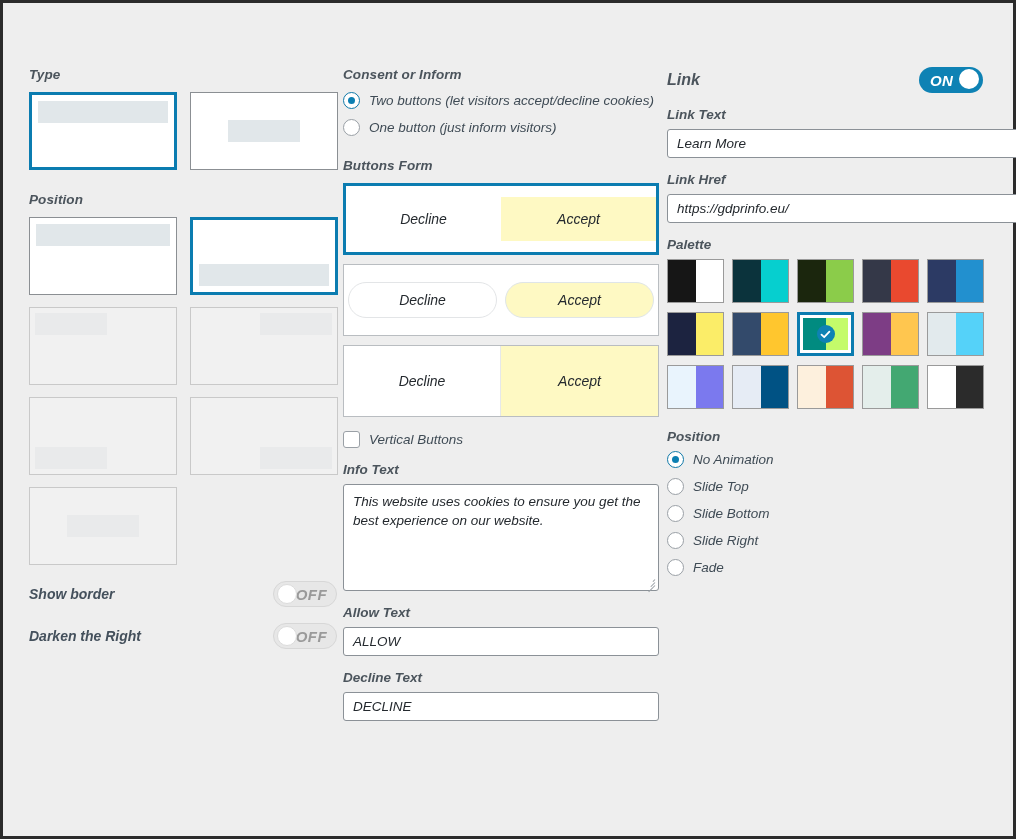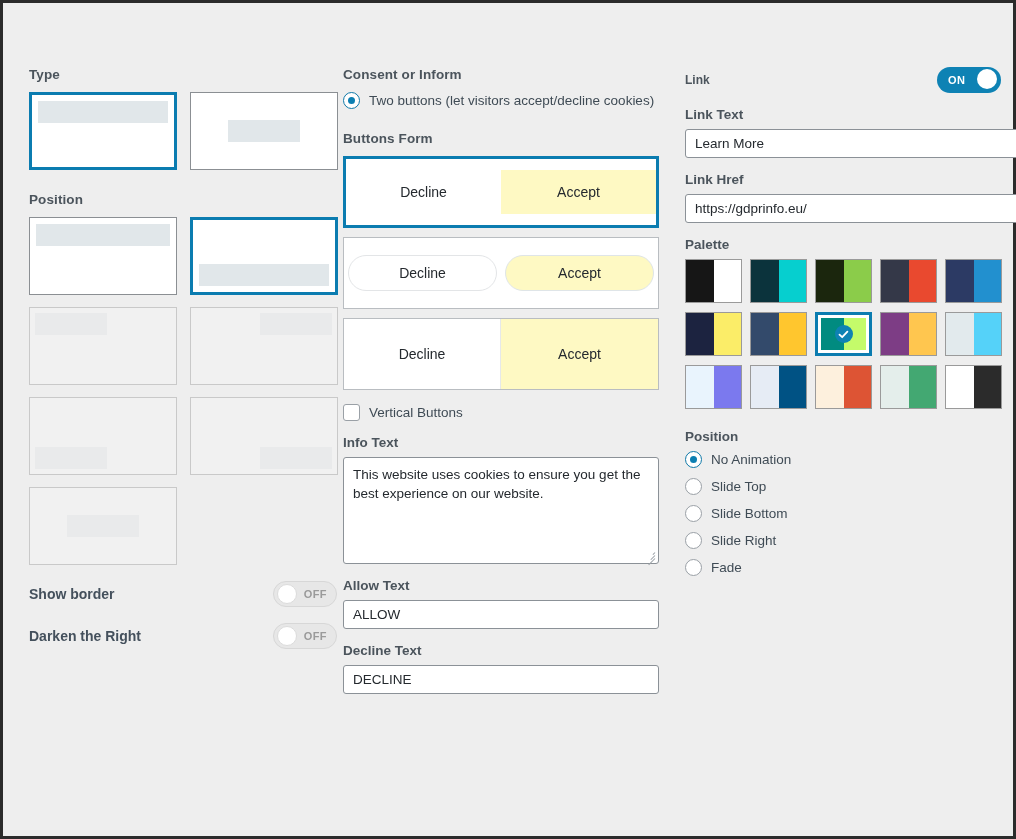--- a/index.html
+++ b/index.html
@@ -12,22 +12,23 @@
   }
   .frame {
     position: absolute; left: 0; top: 0;
     width: 1016px; height: 839px;
     border: 3px solid #2b2b2b;
     background: #eeeeee;
     padding: 0;
   }
   .cols {
     position: absolute; left: 0; top: 0; right: 0; bottom: 0;
-    padding: 64px 4px 8px 8px;
+    padding: 64px 22px 8px 8px;
     display: flex;
+    font-style: italic;
   }
   .col { position: relative; }
   .col-left  { width: 332px; padding-left: 18px; }
   .col-mid   { width: 342px; padding-left: 0px; }
   .col-right { width: 326px; padding-left: 2px; }
 
   .sec-label {
     font-size: 13.5px; font-weight: bold; color: #4b545c;
     margin: 0 0 10px 0; letter-spacing: .1px;
   }
@@ -69,21 +70,21 @@
   .switch.off { background: #e7e7e7; border: 1px solid #d7d7d7; }
   .switch.on  { background: #0e82b4; }
   .knob {
     position: absolute; top: 2px; width: 20px; height: 20px; border-radius: 50%;
     background: #ffffff;
   }
   .switch.off .knob { left: 3px; border: 1px solid #dcdcdc; }
   .switch.on  .knob { right: 4px; }
   .sw-txt {
     position: absolute; top: 0; height: 100%; display: flex; align-items: center;
-    font-size: 11px; font-weight: bold; letter-spacing: .4px; text-align: right;
+    font-size: 15px; font-weight: bold; letter-spacing: .4px; text-align: right;
   }
   .switch.off .sw-txt { right: 9px; color: #9a9a9a; }
   .switch.on  .sw-txt { left: 11px; color: #ffffff; }
 
   
   .radio-row { display: flex; align-items: center; margin-bottom: 10px; cursor: pointer; }
   .radio {
     width: 17px; height: 17px; border-radius: 50%;
     border: 1px solid #9aa0a6; background: #fff;
     position: relative; flex: 0 0 auto; margin-right: 9px;
@@ -139,21 +140,21 @@
   }
   .grip { position: absolute; right: 2px; bottom: 2px; width: 12px; height: 12px; }
   .grip i { position: absolute; right: 1px; background: #9aa0a6; height: 1px; transform-origin: right; }
   .grip i:nth-child(1) { bottom: 2px; width: 9px; transform: rotate(-45deg); }
   .grip i:nth-child(2) { bottom: 5px; width: 6px; transform: rotate(-45deg); }
   .grip i:nth-child(3) { bottom: 8px; width: 3px; transform: rotate(-45deg); }
 
   
   .col-right .input { width: 380px; text-align: center; }
   .link-head { display: flex; align-items: center; justify-content: space-between; width: 316px; }
-  .link-head .tl { font-size: 12px; font-weight: bold; color: #4b545c; }
+  .link-head .tl { font-size: 16px; font-weight: bold; color: #4b545c; }
 
   
   .pal-grid { display: flex; flex-wrap: wrap; gap: 9px 8px; width: 322px; }
   .sw {
     width: 57px; height: 44px; border: 1px solid #9a9a9a;
     display: flex; position: relative; cursor: pointer; background: #fff;
   }
   .sw.sel { border: 3px solid #0b7cb0; padding: 3px; }
   .sw .c { width: 50%; height: 100%; }
   .badge {
@@ -222,20 +223,24 @@
           </div>
         </div>
     </div>
 
     <div class="col col-mid">
       <div class="sec-label">Consent or Inform</div>
       <div id="consent-radios">
           <div class="radio-row">
             <span class="radio checked"></span>
             <span class="lbl">Two buttons (let visitors accept/decline cookies)</span>
+          </div>
+          <div class="radio-row">
+            <span class="radio"></span>
+            <span class="lbl">One button (just inform visitors)</span>
           </div>
         </div>
 
       <div class="sec-label sp">Buttons Form</div>
       <div id="bf-list">
           <div class="bf v1 sel">
             <span class="half dec">Decline</span>
             <span class="half acc">Accept</span>
           </div>
           <div class="bf v2">

